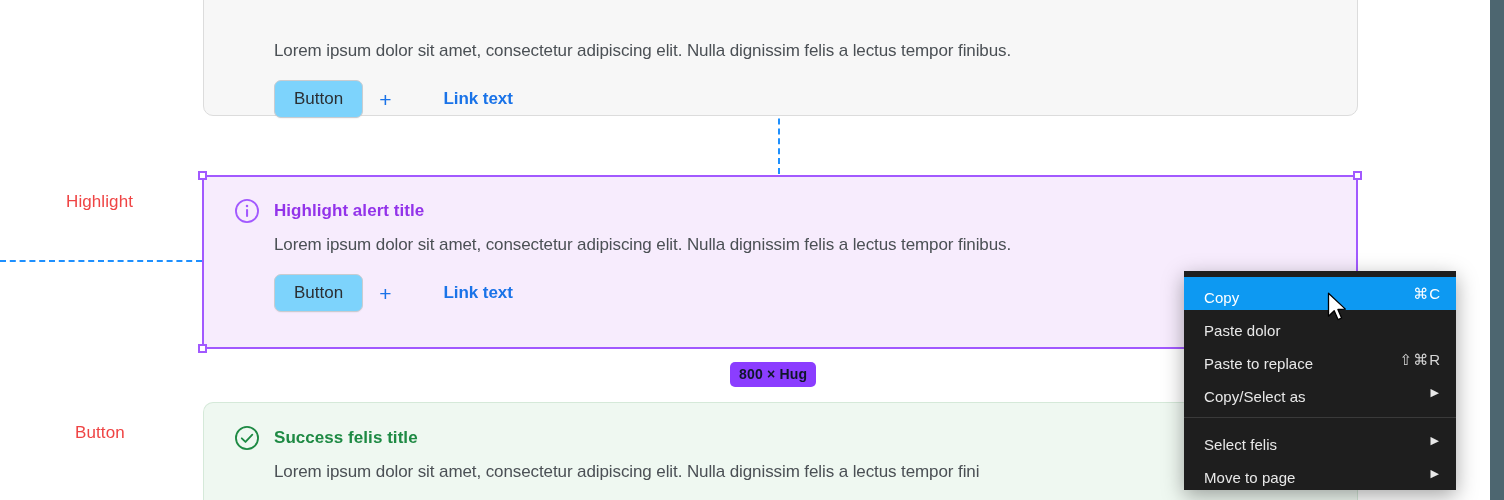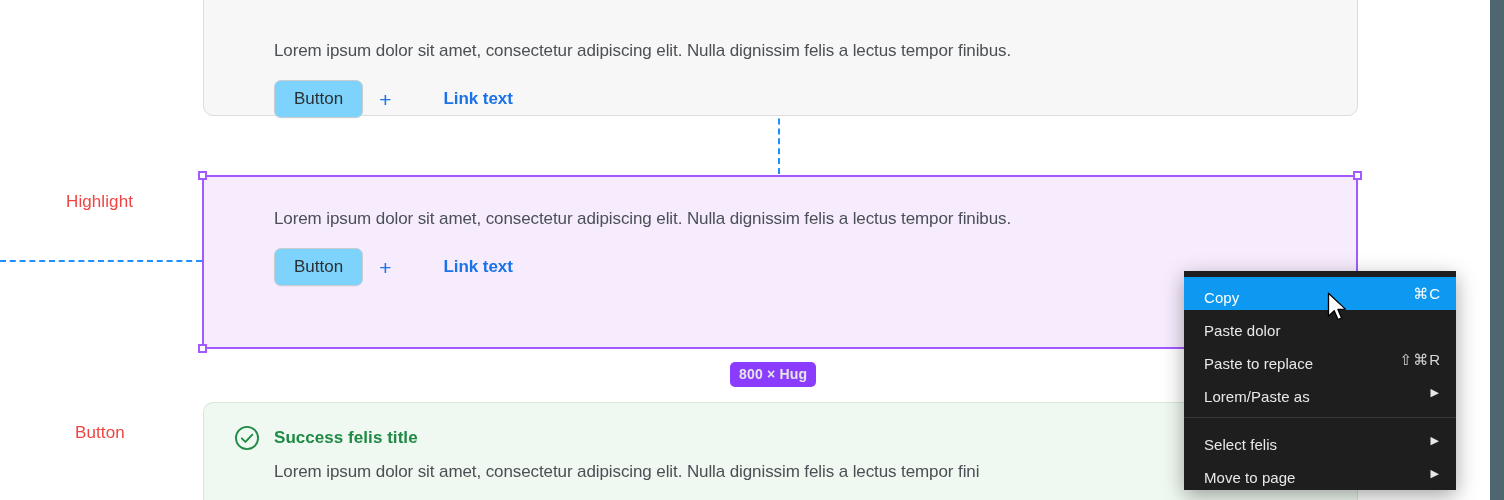--- a/index.html
+++ b/index.html
@@ -181,21 +181,21 @@
   .handle.tl { left: -6px; top: -6px; }
   .handle.tr { right: -6px; top: -6px; }
   .handle.bl { left: -6px; bottom: -6px; }
   .handle.br { right: -6px; bottom: -6px; }
 
   .size-badge {
     position: absolute;
     left: 730px;
     top: 362px;
     background: #8b3dff;
-    color: #e5e5e5;
+    color: #0f172a;
     font-size: 14px;
     font-weight: bold;
     padding: 4px 9px 5px 9px;
     border-radius: 5px;
     white-space: nowrap;
     letter-spacing: 0.2px;
   }
 
   
   #alert-success {
@@ -286,20 +286,28 @@
         <span class="link-wrap">
           <span class="plus-icon">+</span>
           <span class="link-text">Link text</span>
         </span>
       </div>
     </div>
   </div>
 
   <div class="alert" id="alert-highlight">
     <div class="alert-inner">
+      <div class="alert-head">
+        <svg class="alert-icon" viewBox="0 0 24 24">
+          <circle cx="12" cy="12" r="10.2" fill="none" stroke="#a259ff" stroke-width="1.7"></circle>
+          <circle cx="12" cy="7.3" r="1.15" fill="#a259ff"></circle>
+          <rect x="11.1" y="10.1" width="1.9" height="7.4" rx="0.9" fill="#a259ff"></rect>
+        </svg>
+        <div class="alert-title">Highlight alert title</div>
+      </div>
       <div class="alert-body">Lorem ipsum dolor sit amet, consectetur adipiscing elit. Nulla dignissim felis a lectus tempor finibus.</div>
       <div class="alert-actions">
         <button class="btn">Button</button>
         <span class="link-wrap">
           <span class="plus-icon">+</span>
           <span class="link-text">Link text</span>
         </span>
       </div>
     </div>
   </div>
@@ -336,21 +344,21 @@
       <span class="menu-label">Paste dolor</span>
       <span class="menu-shortcut"></span>
     </div>
 
     <div class="menu-item">
       <span class="menu-label">Paste to replace</span>
       <span class="menu-shortcut">⇧⌘R</span>
     </div>
 
     <div class="menu-item">
-      <span class="menu-label">Lorem/Paste as</span>
+      <span class="menu-label">Copy/Select as</span>
       <span class="menu-arrow">▶</span>
     </div>
 
     <div class="menu-sep"></div>
 
     <div class="menu-item">
       <span class="menu-label">Select felis</span>
       <span class="menu-arrow">▶</span>
     </div>
 

